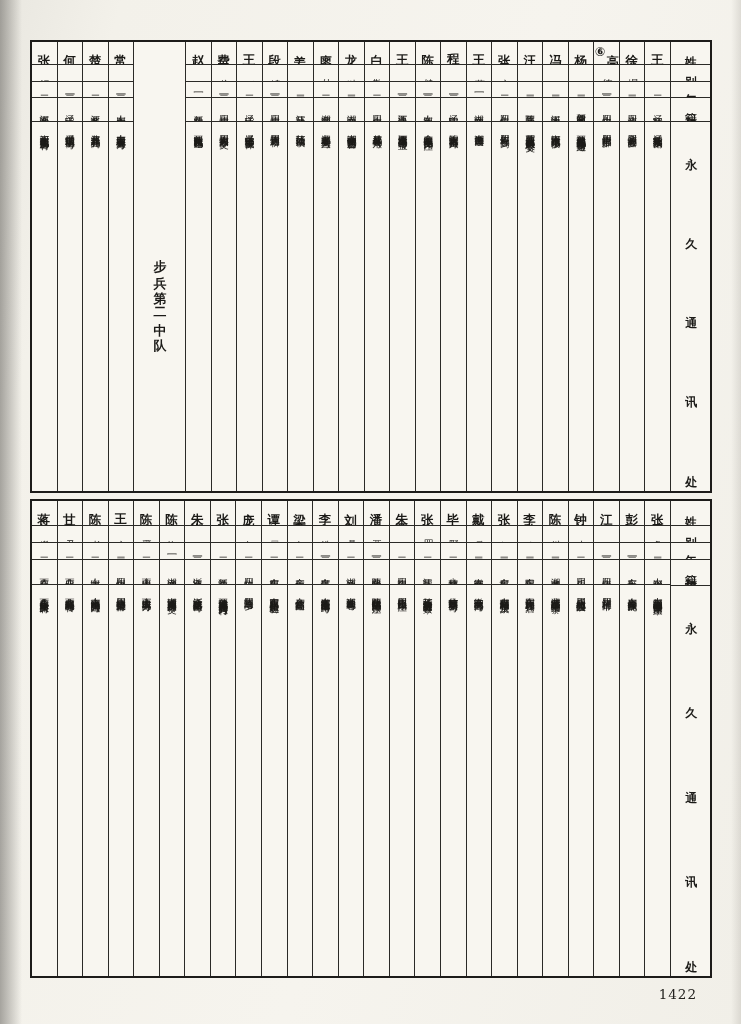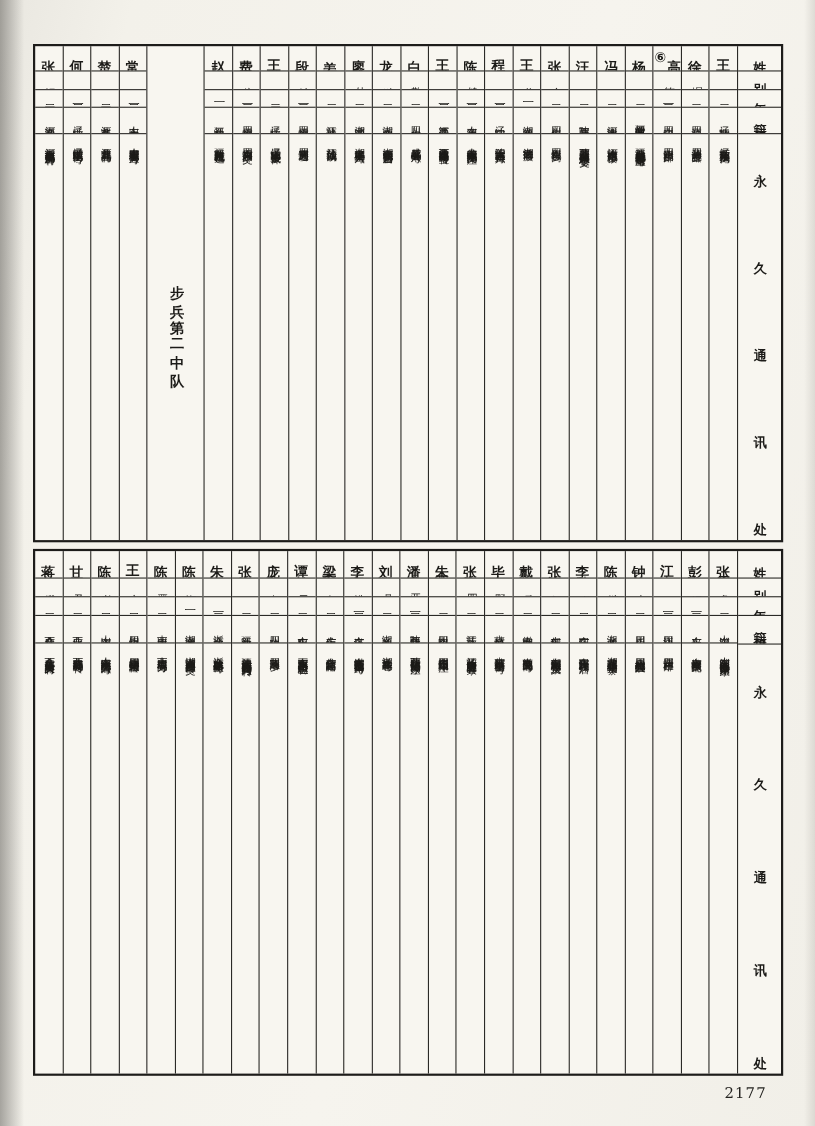--- a/index.html
+++ b/index.html
@@ -943,14 +943,14 @@
           <span class="vtext">二三</span>
         </div>
         <div class="cell native">
           <span class="vtext">广西全县</span>
         </div>
         <div class="cell address">
           <span class="vtext">广西全县庙头朱义泰转大路村</span>
         </div>
       </div>
     </div>
-  <div id="page-number">2177</div>
+  <div id="page-number">1422</div>
 </div>
 
 </body></html>

